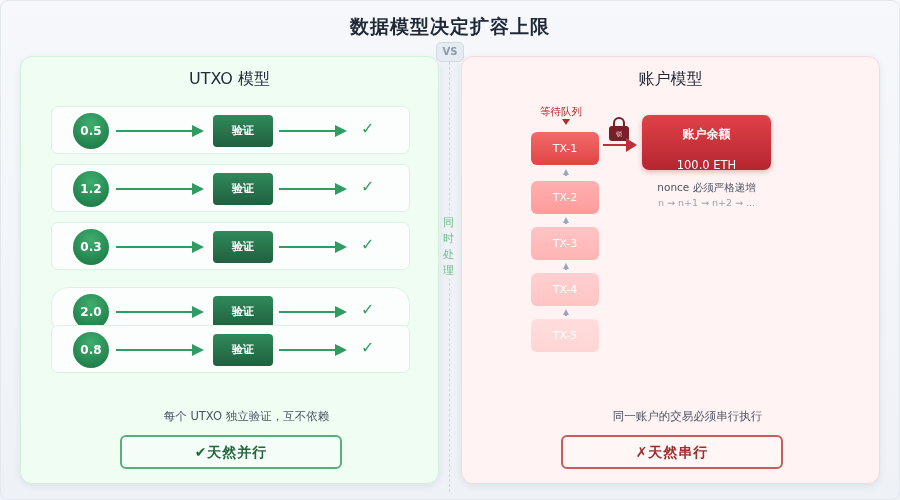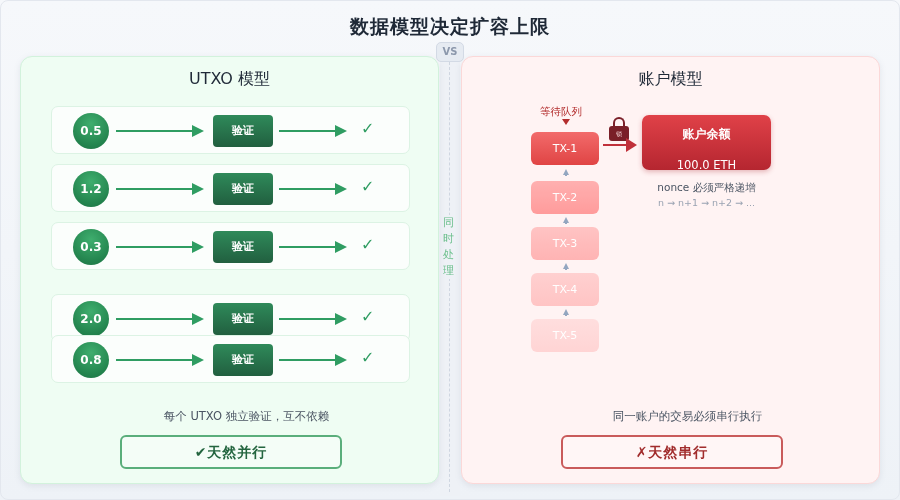--- a/index.html
+++ b/index.html
@@ -171,29 +171,29 @@
   </div>
 
   <div class="row" style="top:165px;">
     <div class="coin">0.3</div>
     <div class="arrow a1"></div>
     <div class="verify">验证</div>
     <div class="arrow a2"></div>
     <div class="check">✓</div>
   </div>
 
-  <div class="row" style="top:237px;">
+  <div class="row" style="top:230px;border-radius:17px;">
     <div class="coin">2.0</div>
     <div class="arrow a1"></div>
     <div class="verify">验证</div>
     <div class="arrow a2"></div>
     <div class="check">✓</div>
   </div>
 
-  <div class="row" style="top:278px;padding-left:6px;">
+  <div class="row" style="top:268px;padding-left:6px;">
     <div class="coin">0.8</div>
     <div class="arrow a1"></div>
     <div class="verify">验证</div>
     <div class="arrow a2"></div>
     <div class="check">✓</div>
   </div>
 
   <div class="caption">每个 UTXO 独立验证，互不依赖</div>
   <div class="verdict good">✔天然并行</div>
 </div>

